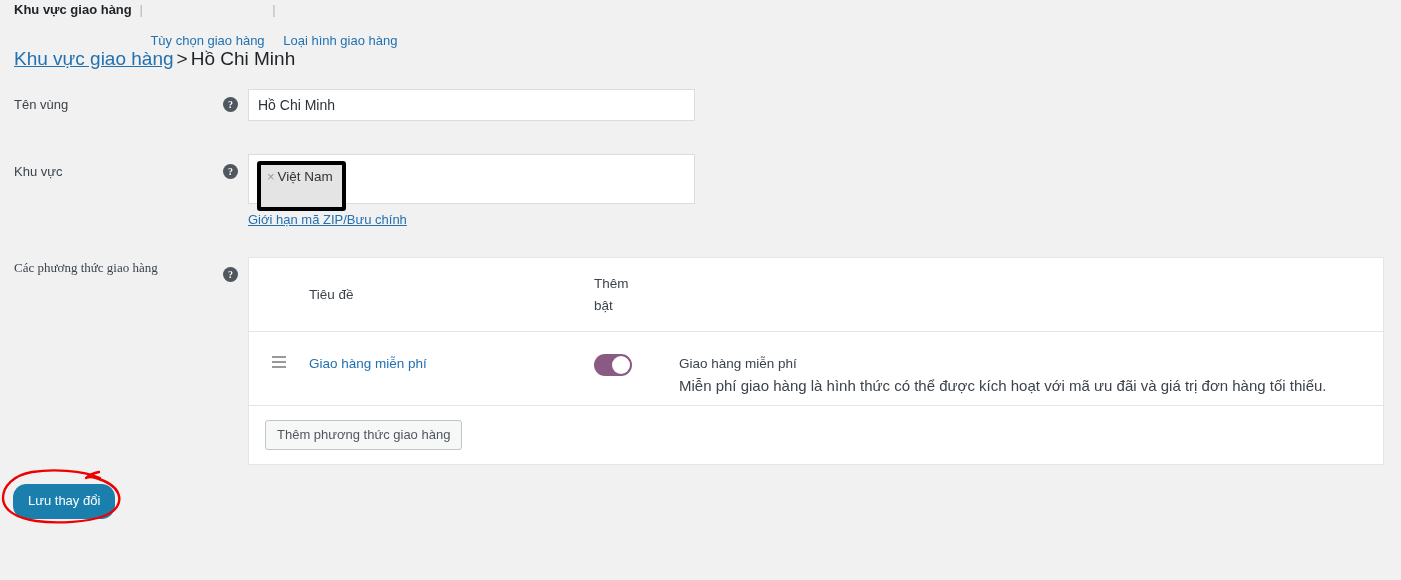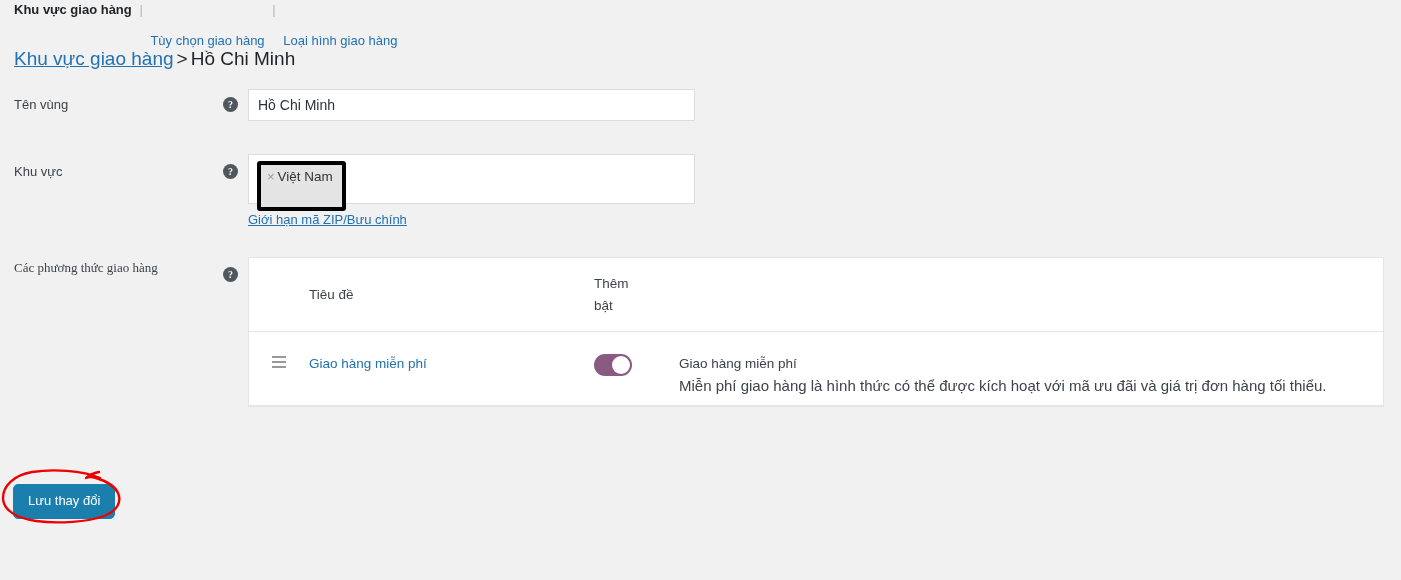--- a/index.html
+++ b/index.html
@@ -260,21 +260,21 @@
     font-family: "Liberation Sans", "DejaVu Sans", sans-serif;
   }
 
   
   .btn-primary {
     position: absolute;
     left: 13px;
     top: 484px;
     background: #1a7fad;
     border: 1px solid #1a7fad;
-    border-radius: 5px;
+    border-radius: 13px;
     color: #ffffff;
     font-size: 13px;
     line-height: 18px;
     padding: 7px 14px 8px 14px;
     cursor: pointer;
     font-family: "Liberation Sans", "DejaVu Sans", sans-serif;
     z-index: 2;
   }
 
   
@@ -352,20 +352,23 @@
       <span class="toggle">
         <span class="knob"></span>
       </span>
     </div>
     <div class="col-desc">
       <div class="desc-title">Giao hàng miễn phí</div>
       <div class="desc-body">Miễn phí giao hàng là hình thức có thể được kích hoạt với mã ưu đãi và giá trị đơn hàng tối thiểu.</div>
     </div>
   </div>
 
+  <div class="mt-foot">
+    <button class="btn-secondary">Thêm phương thức giao hàng</button>
+  </div>
 </div>
 
 <button class="btn-primary">Lưu thay đổi</button>
 
 <svg class="annotation" viewBox="0 0 130 62">
   <path d="M 100 12
            C 82 4, 52 3, 32 6
            C 14 9, 3 20, 3 32
            C 3 44, 16 52, 36 55
            C 58 58, 88 56, 104 50

